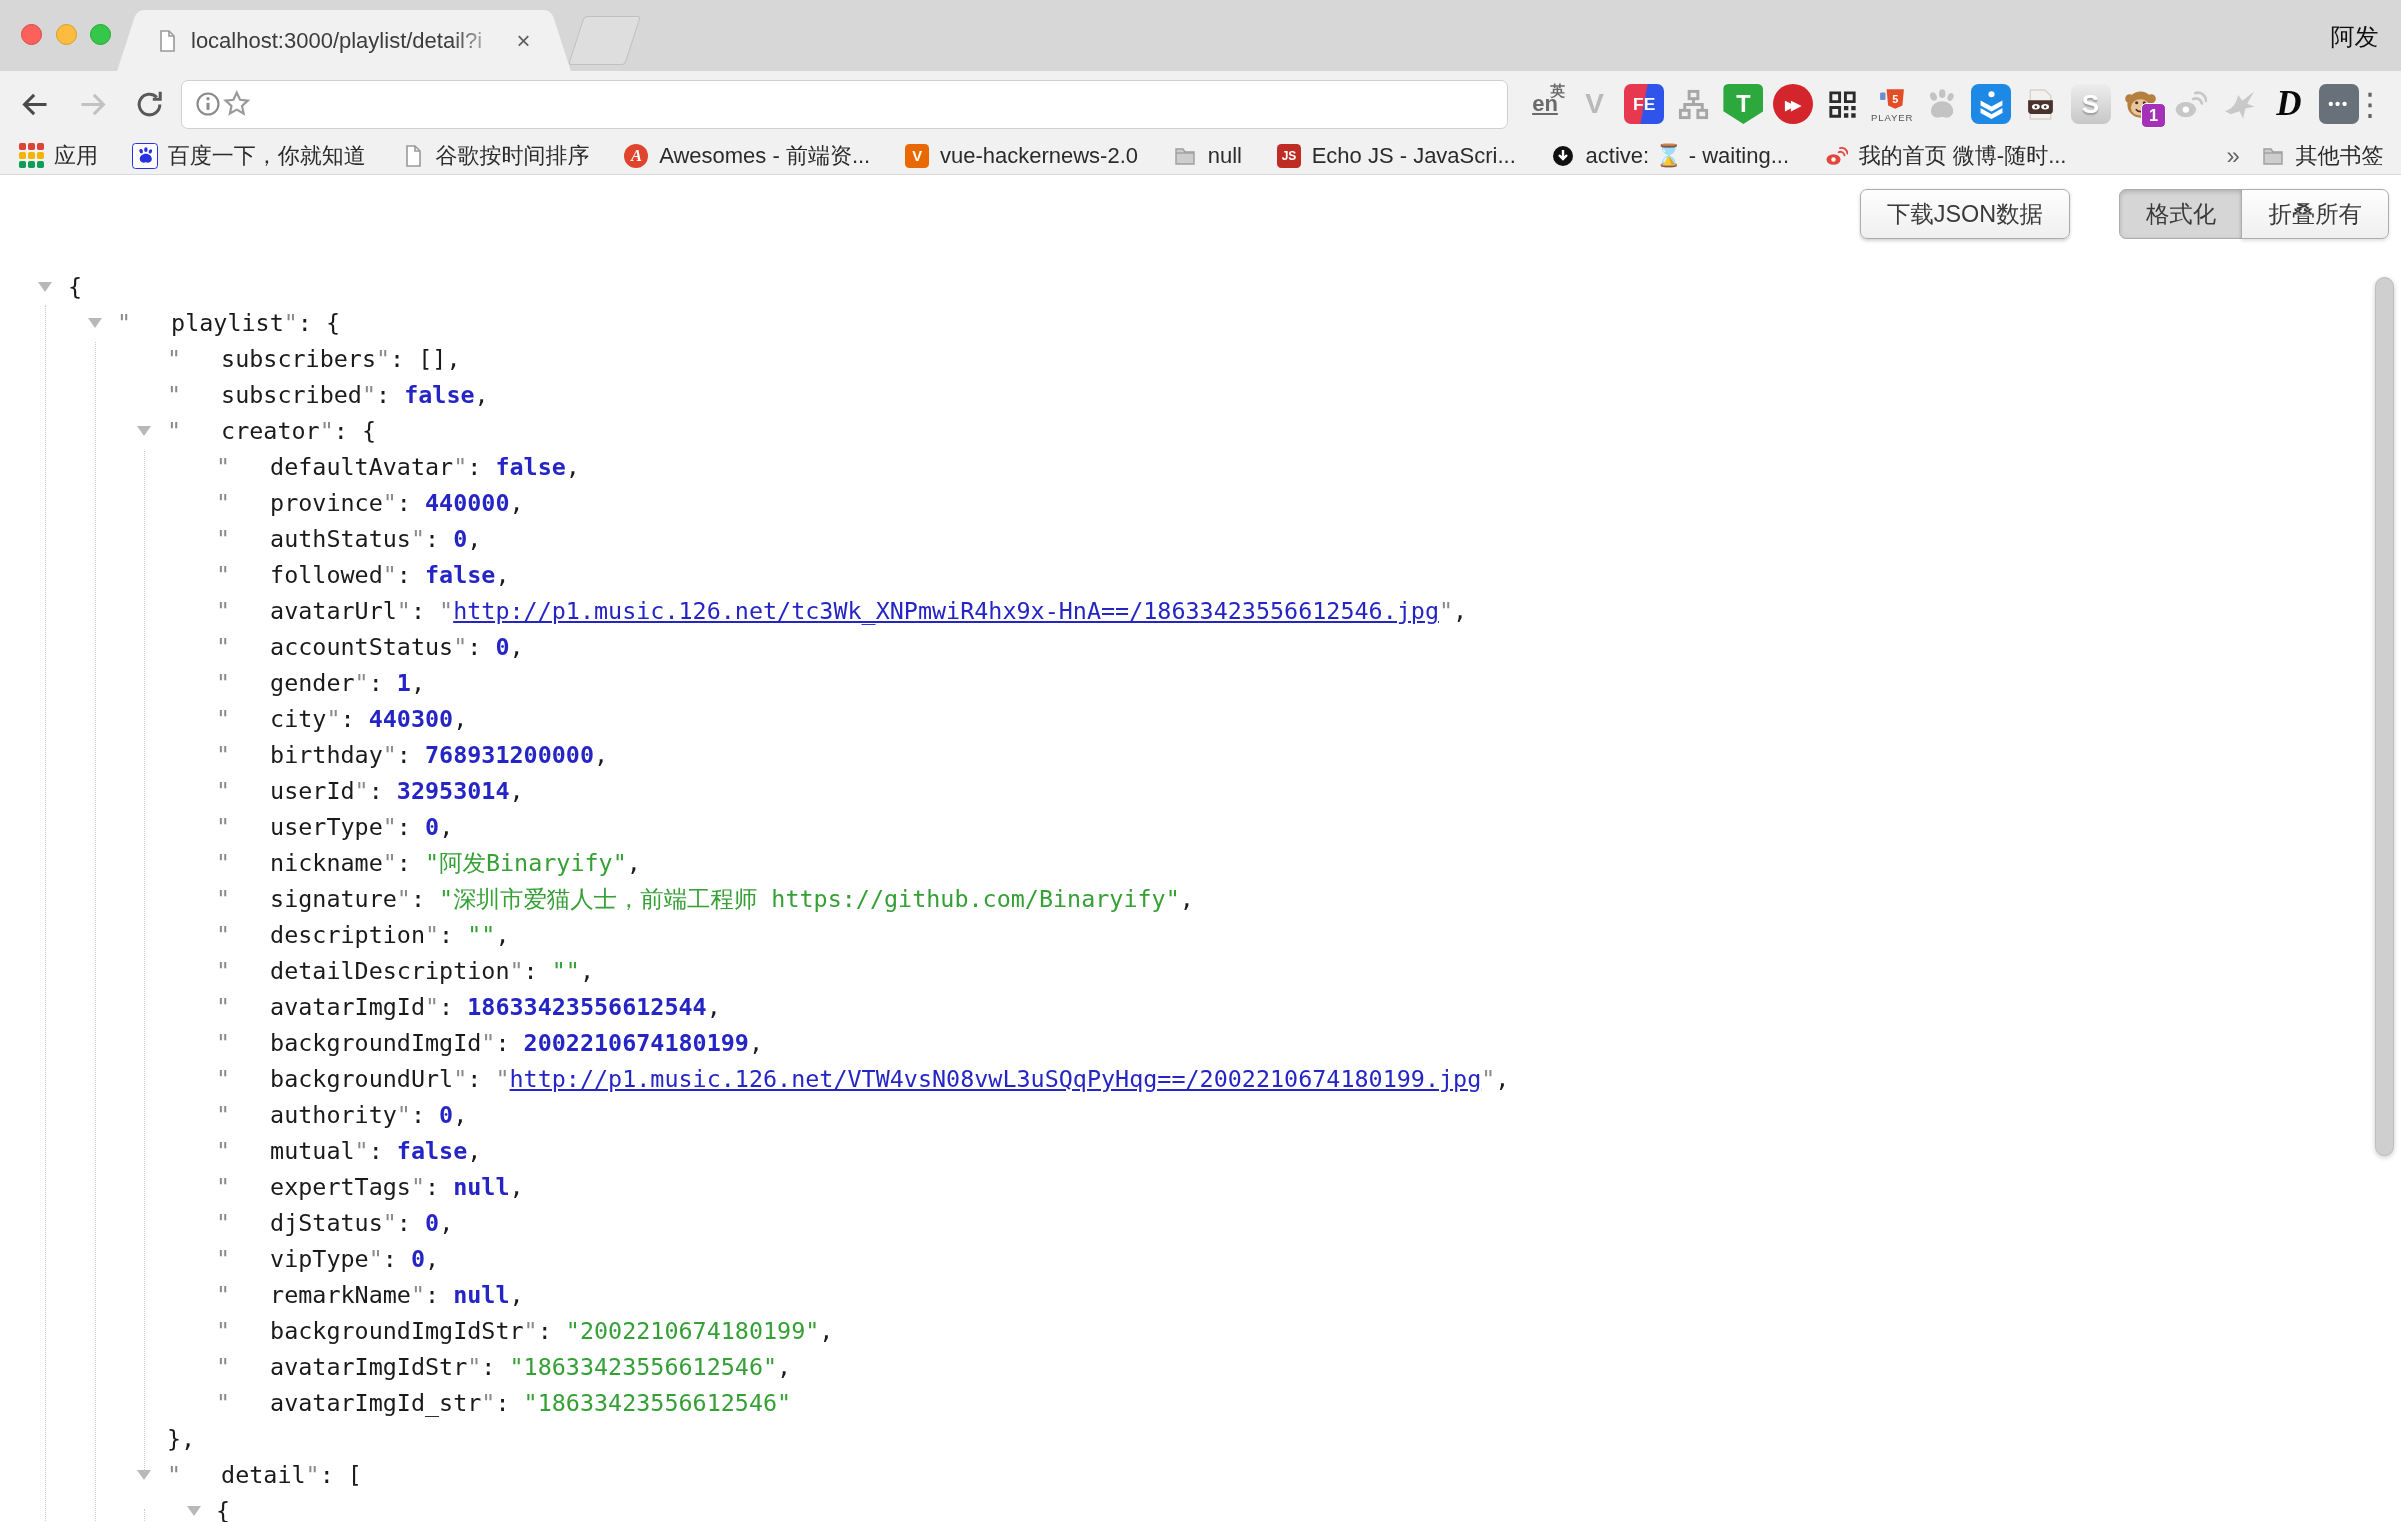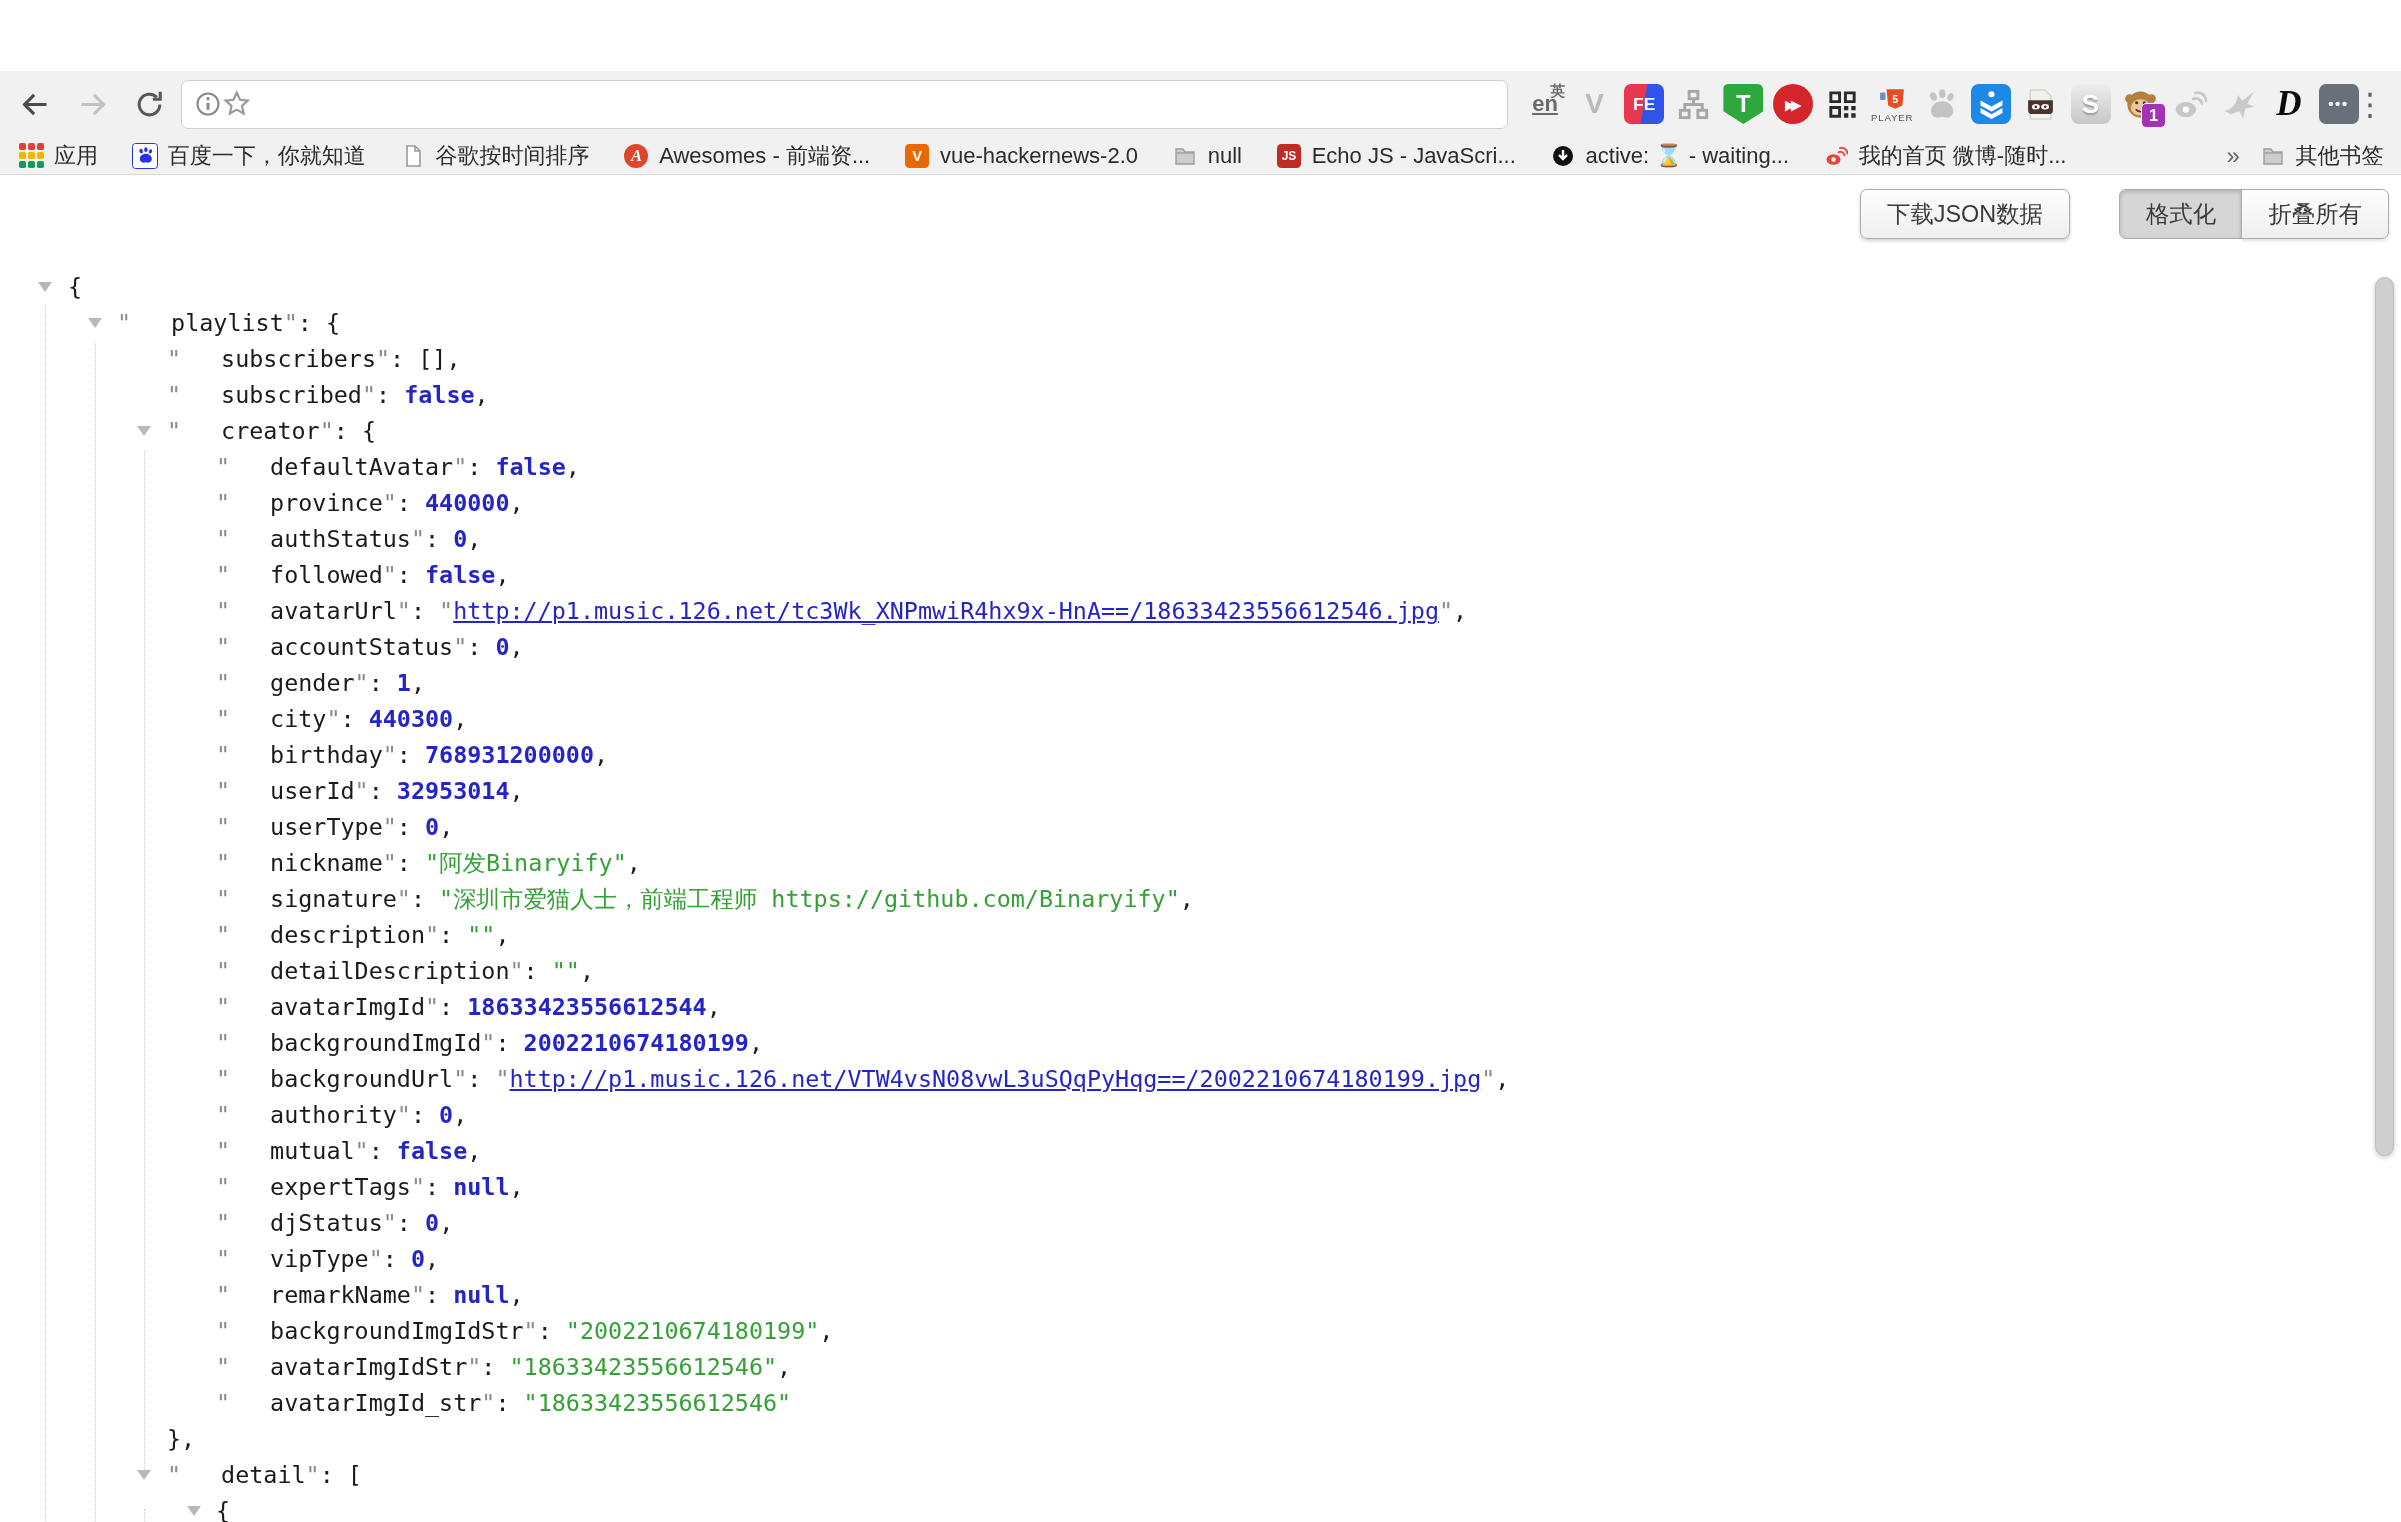--- a/index.html
+++ b/index.html
@@ -114,20 +114,39 @@
   .s, .sq { color:var(--str,#35a035); }
   .lnk { color:var(--link,#2525c6); text-decoration:underline; cursor:pointer; }
   .scroll-thumb { position:absolute; right:7px; top:102px; width:19px; height:879px; background:#cfcfcf;
                   border:0.9px solid #bdbdbd; border-radius:9.6px; box-shadow:0 1.7px 5.2px rgba(0,0,0,.2); cursor:grab; }
 </style>
 </head>
 <body>
 
 <div class="browser">
 
+  <div class="tabstrip">
+    <span class="light light-red"></span>
+    <span class="light light-yellow"></span>
+    <span class="light light-green"></span>
+    <div class="tab">
+      <div class="tab-inner">
+        <span class="tab-fav">
+          <svg viewBox="0 0 24 24">
+              <path d="M6 2h8l5 5v15H6z" fill="#fff" stroke="#9a9a9a" stroke-width="1.6"></path>
+              <path d="M14 2v5h5" fill="none" stroke="#9a9a9a" stroke-width="1.6"></path>
+            </svg>
+        </span>
+        <span class="tab-title">localhost:3000/playlist/detail?i</span>
+        <span class="tab-close">×</span>
+      </div>
+    </div>
+    <div class="newtab"></div>
+    <div class="profile">阿发</div>
+  </div>
 
   <div class="toolbar">
     <span class="navbtn" id="nav-back">
       <svg viewBox="0 0 24 24" fill="none" stroke="#4a4a4a" stroke-width="2.2">
           <path d="M20 12H5M11 5l-7 7 7 7"></path>
         </svg>
     </span>
     <span class="navbtn" id="nav-forward">
       <svg viewBox="0 0 24 24" fill="none" stroke="#c2c2c2" stroke-width="2.2">
           <path d="M4 12h15M13 5l7 7-7 7"></path>

